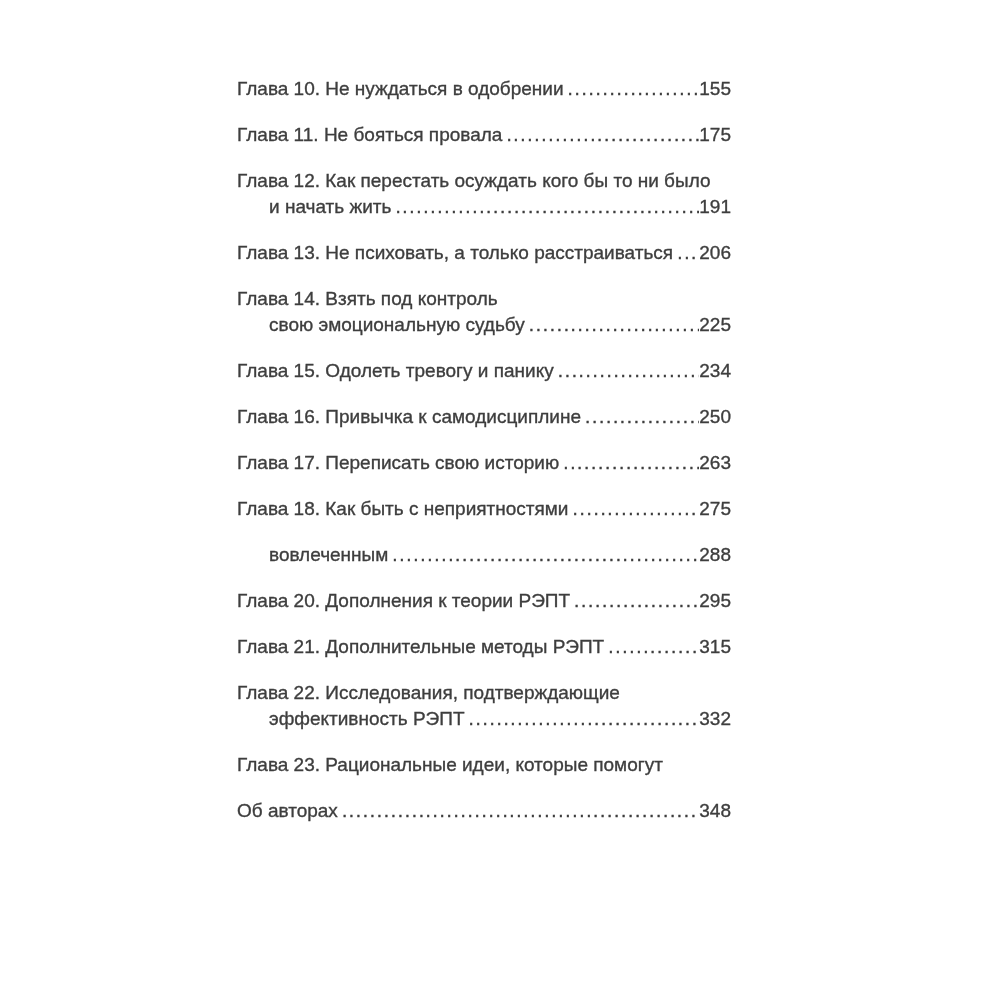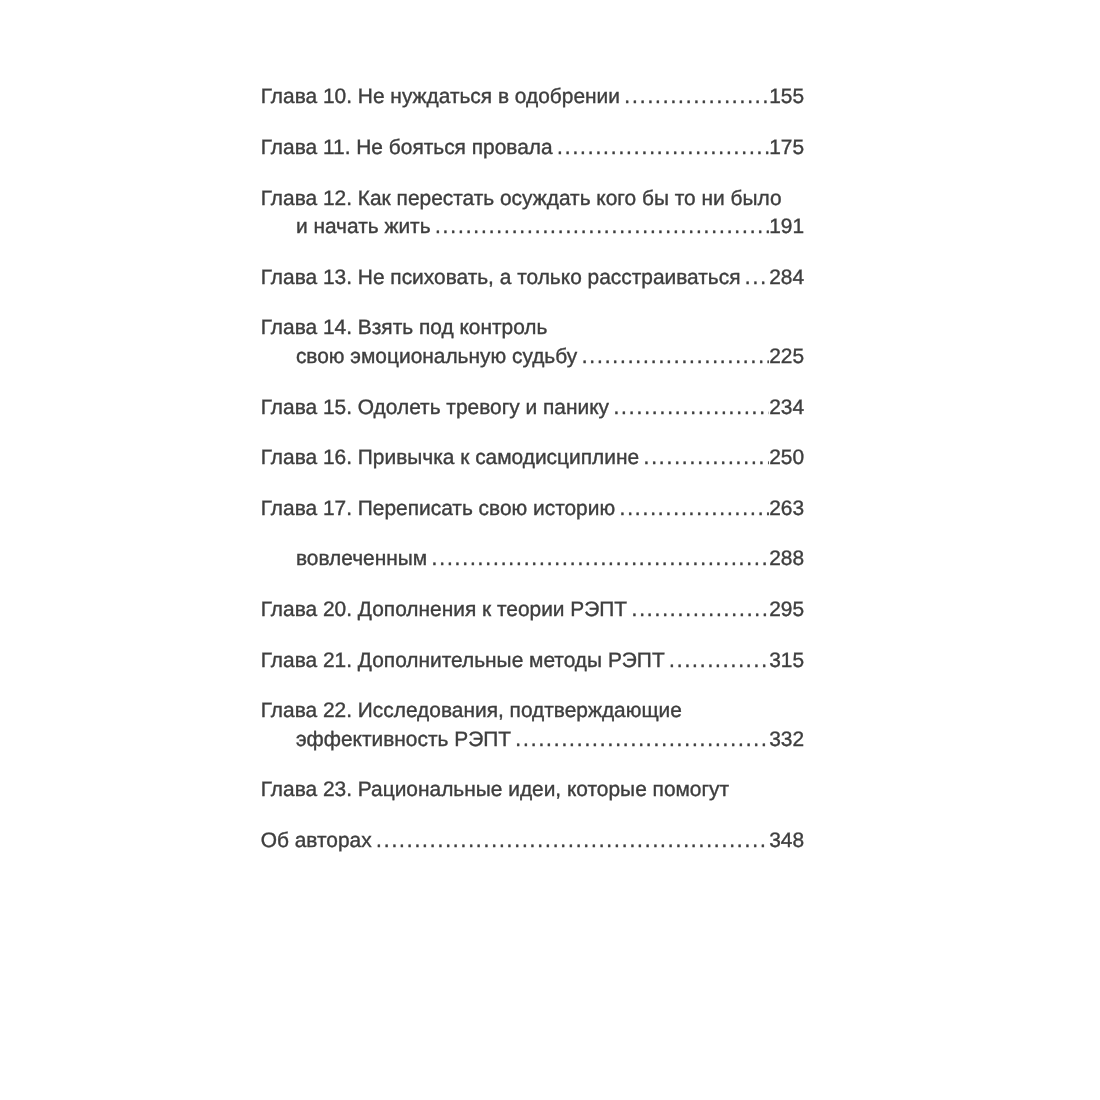--- a/index.html
+++ b/index.html
@@ -78,21 +78,21 @@
         <span class="t indent">и начать жить</span>
         <span class="leader"></span>
         <span class="pg">191</span>
       </div>
     </div>
 
     <div class="entry">
       <div class="row">
         <span class="t">Глава 13. Не психовать, а только расстраиваться</span>
         <span class="leader"></span>
-        <span class="pg">284</span>
+        <span class="pg">206</span>
       </div>
     </div>
 
     <div class="entry">
       <div class="row">
         <span class="t">Глава 14. Взять под контроль</span>
       </div>
       <div class="row">
         <span class="t indent">свою эмоциональную судьбу</span>
         <span class="leader"></span>
@@ -117,20 +117,27 @@
     </div>
 
     <div class="entry">
       <div class="row">
         <span class="t">Глава 17. Переписать свою историю</span>
         <span class="leader"></span>
         <span class="pg">263</span>
       </div>
     </div>
 
+    <div class="entry">
+      <div class="row">
+        <span class="t">Глава 18. Как быть с неприятностями</span>
+        <span class="leader"></span>
+        <span class="pg">275</span>
+      </div>
+    </div>
 
     <div class="entry">
       <div class="row">
         <span class="t indent">вовлеченным</span>
         <span class="leader"></span>
         <span class="pg">288</span>
       </div>
     </div>
 
     <div class="entry">

